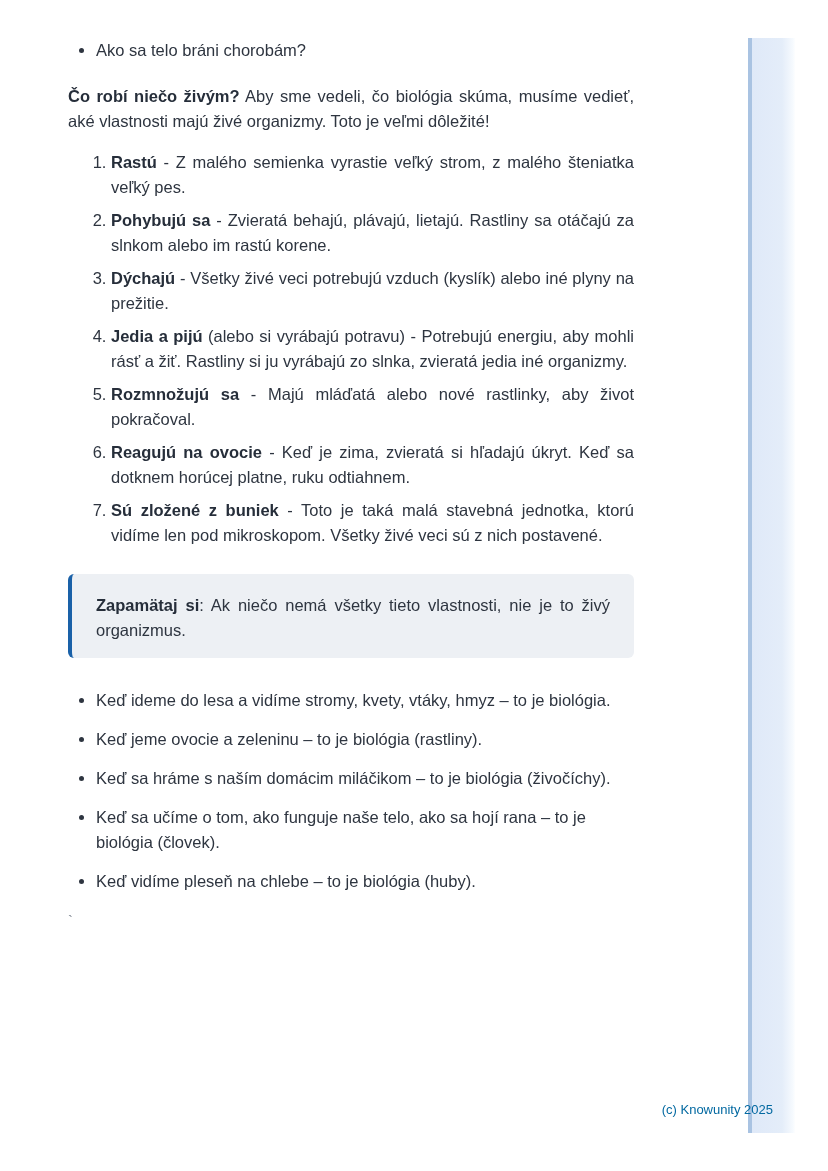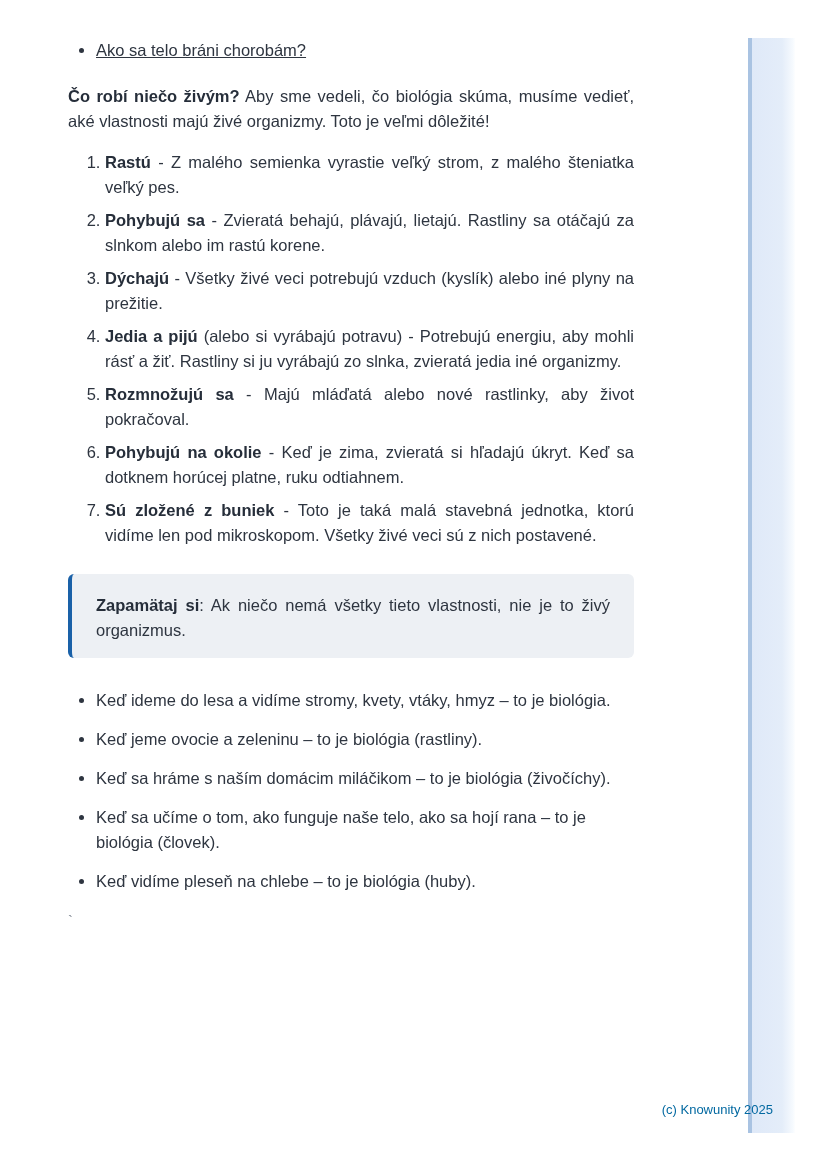--- a/index.html
+++ b/index.html
@@ -28,36 +28,35 @@
     width: 566px;
     font-size: 16.5px;
     line-height: 25px;
   }
 
   b { font-weight: 700; color: #262e3a; }
 
   ul.intro-list {
     margin: 0 0 21px 0;
     padding-left: 28px;
-    text-decoration: underline;
   }
   ul.intro-list li { margin: 0; }
 
   p.para {
     margin: 0 0 16px 0;
     text-align: justify;
   }
   p.list-intro { margin: 0 0 17px 0; text-align: left; }
 
   ol.traits-list {
     margin: 0;
     padding-left: 28px;
   }
   ol.traits-list li {
-    margin: 0 0 8px 9px;
+    margin: 0 0 8px 15px;
     text-align: justify;
   }
 
   .callout {
     margin: 26px 0 30px 0;
     background: #edf0f4;
     border-left: 4px solid #1a61a8;
     border-radius: 6px;
     padding: 19px 24px 15px 24px;
   }
@@ -98,21 +97,21 @@
 
     <p class="para"><b>Čo robí niečo živým?</b><span> Aby sme vedeli, čo biológia skúma, musíme vedieť, aké vlastnosti majú živé organizmy. Toto je veľmi dôležité!</span></p>
 
 
     <ol class="traits-list">
       <li><b>Rastú</b><span> - Z malého semienka vyrastie veľký strom, z malého šteniatka veľký pes.</span></li>
       <li><b>Pohybujú sa</b><span> - Zvieratá behajú, plávajú, lietajú. Rastliny sa otáčajú za slnkom alebo im rastú korene.</span></li>
       <li><b>Dýchajú</b><span> - Všetky živé veci potrebujú vzduch (kyslík) alebo iné plyny na prežitie.</span></li>
       <li><b>Jedia a pijú</b><span> (alebo si vyrábajú potravu) - Potrebujú energiu, aby mohli rásť a žiť. Rastliny si ju vyrábajú zo slnka, zvieratá jedia iné organizmy.</span></li>
       <li><b>Rozmnožujú sa</b><span> - Majú mláďatá alebo nové rastlinky, aby život pokračoval.</span></li>
-      <li><b>Pohybujú na okolie</b><span> - Keď je zima, zvieratá si hľadajú úkryt. Keď sa dotknem horúcej platne, ruku odtiahnem.</span></li>
+      <li><b>Reagujú na ovocie</b><span> - Keď je zima, zvieratá si hľadajú úkryt. Keď sa dotknem horúcej platne, ruku odtiahnem.</span></li>
       <li><b>Sú zložené z buniek</b><span> - Toto je taká malá stavebná jednotka, ktorú vidíme len pod mikroskopom. Všetky živé veci sú z nich postavené.</span></li>
     </ol>
 
     <div class="callout">
       <p><b>Zapamätaj si</b><span>: Ak niečo nemá všetky tieto vlastnosti, nie je to živý organizmus.</span></p>
     </div>
 
 
     <ul class="bottom-list">
       <li><span>Keď ideme do lesa a vidíme stromy, kvety, vtáky, hmyz – to je biológia.</span></li>

